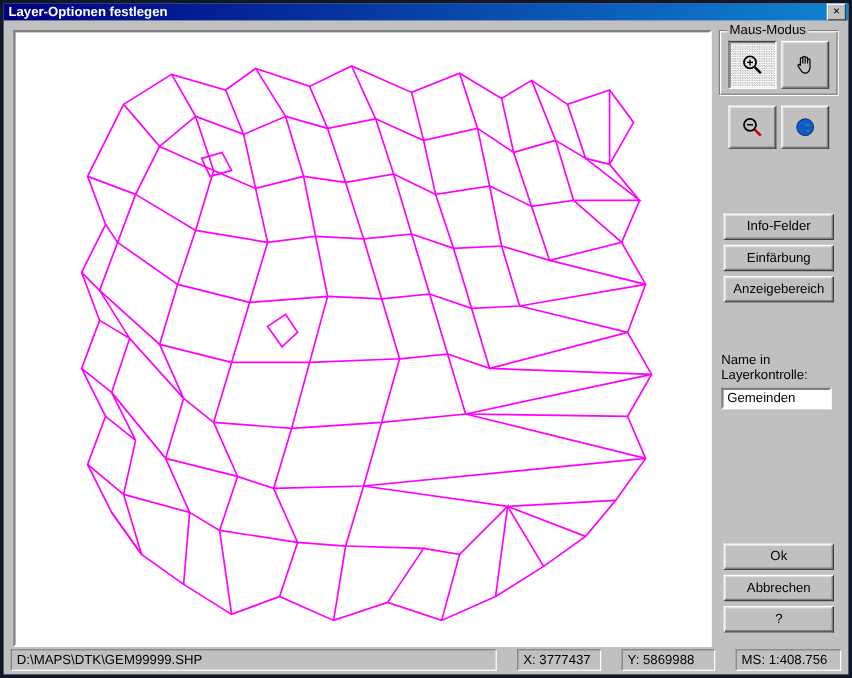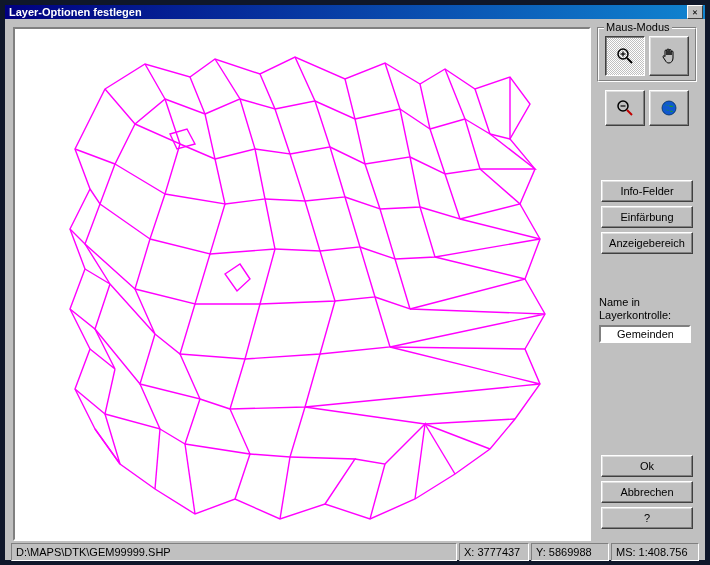--- a/index.html
+++ b/index.html
@@ -9,21 +9,21 @@
     font-size: 11px;
     background: #c0c0c0;
     width: 710px;
     height: 565px;
     overflow: hidden;
   }
   .window {
     width: 710px;
     height: 565px;
     background: #c0c0c0;
-    border: 5px solid #0f172a;
+    border: 3px solid #0f172a;
     display: flex;
     flex-direction: column;
   }
   .titlebar {
     height: 18px;
     background: linear-gradient(to right, #000080, #1084d0);
     color: #fff;
     display: flex;
     align-items: center;
     padding: 0 2px 0 4px;
@@ -131,26 +131,26 @@
   .text-input {
     width: 92px;
     height: 18px;
     margin-top: 3px;
     margin-left: 2px;
     border: 2px solid;
     border-color: #808080 #fff #fff #808080;
     background: #fff;
     font-family: inherit;
     font-size: 11px;
-    padding: 1px 16px;
+    padding: 1px 3px;
   }
   .statusbar {
     height: 20px;
     display: flex;
-    gap: 2px;
+    gap: 17px;
     padding: 0 4px 2px 4px;
   }
   .status-cell {
     border: 1px solid;
     border-color: #808080 #fff #fff #808080;
     padding: 2px 4px;
     font-size: 11px;
     display: flex;
     align-items: center;
     overflow: hidden;

